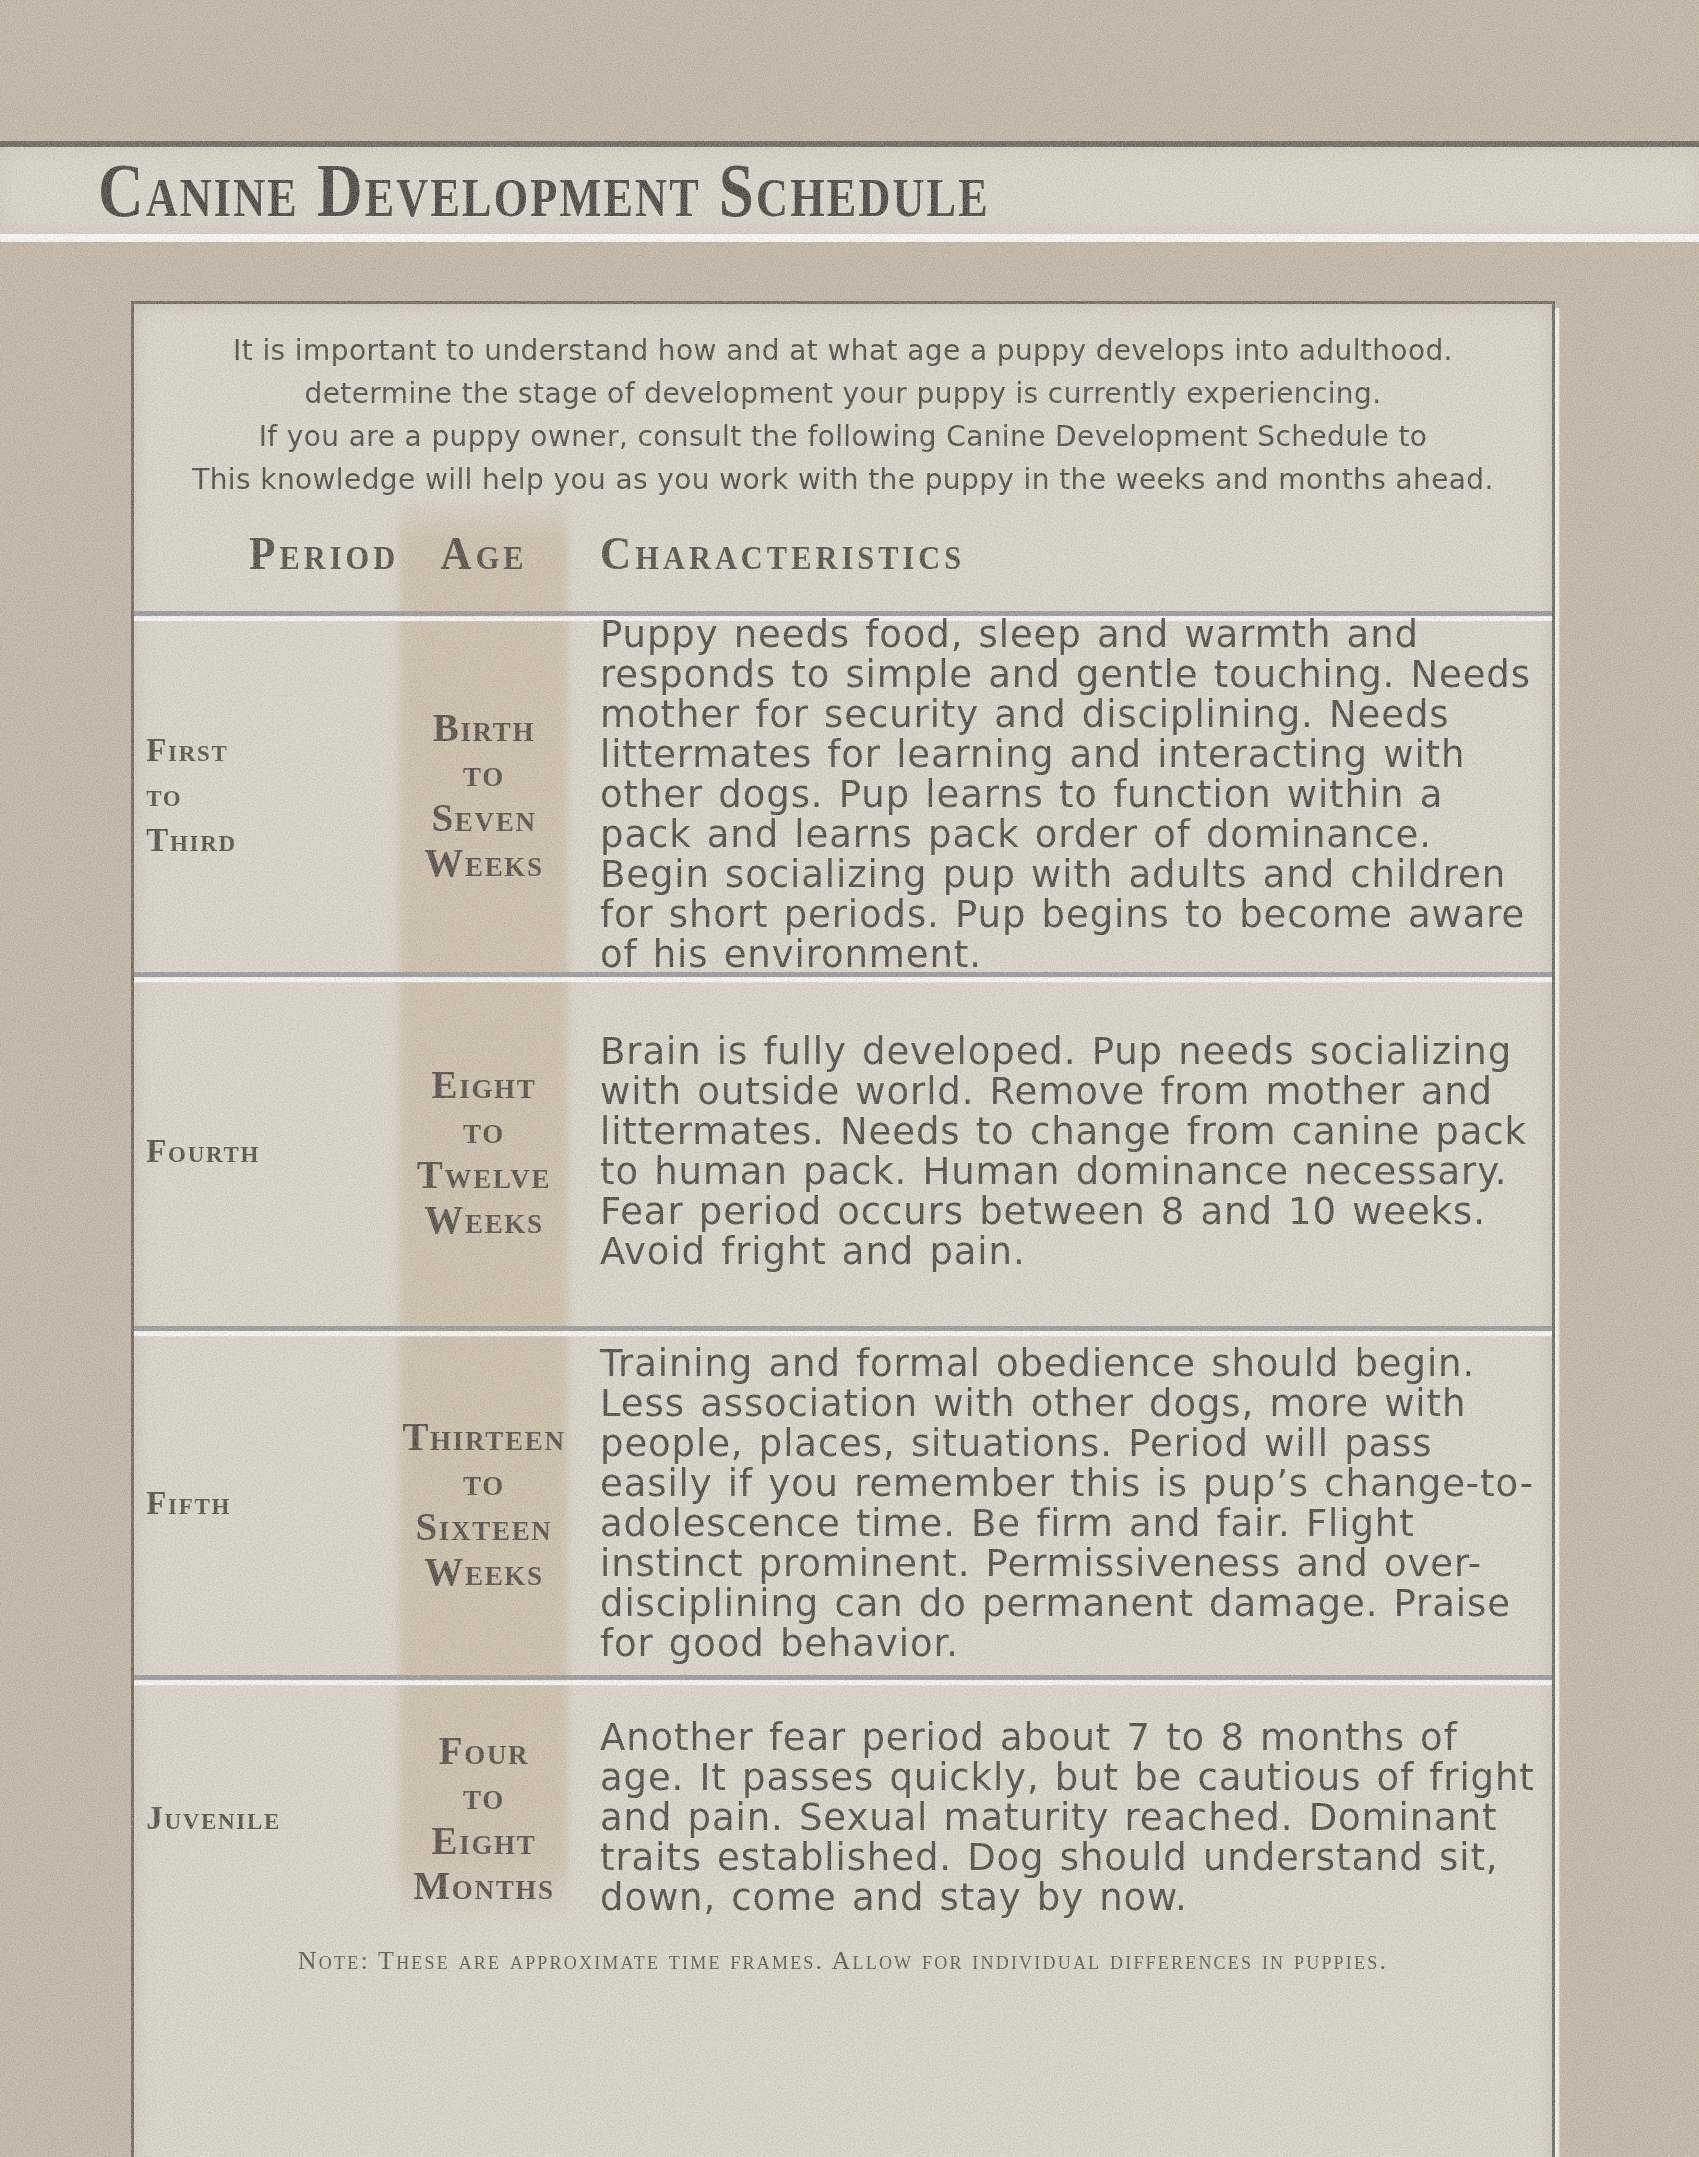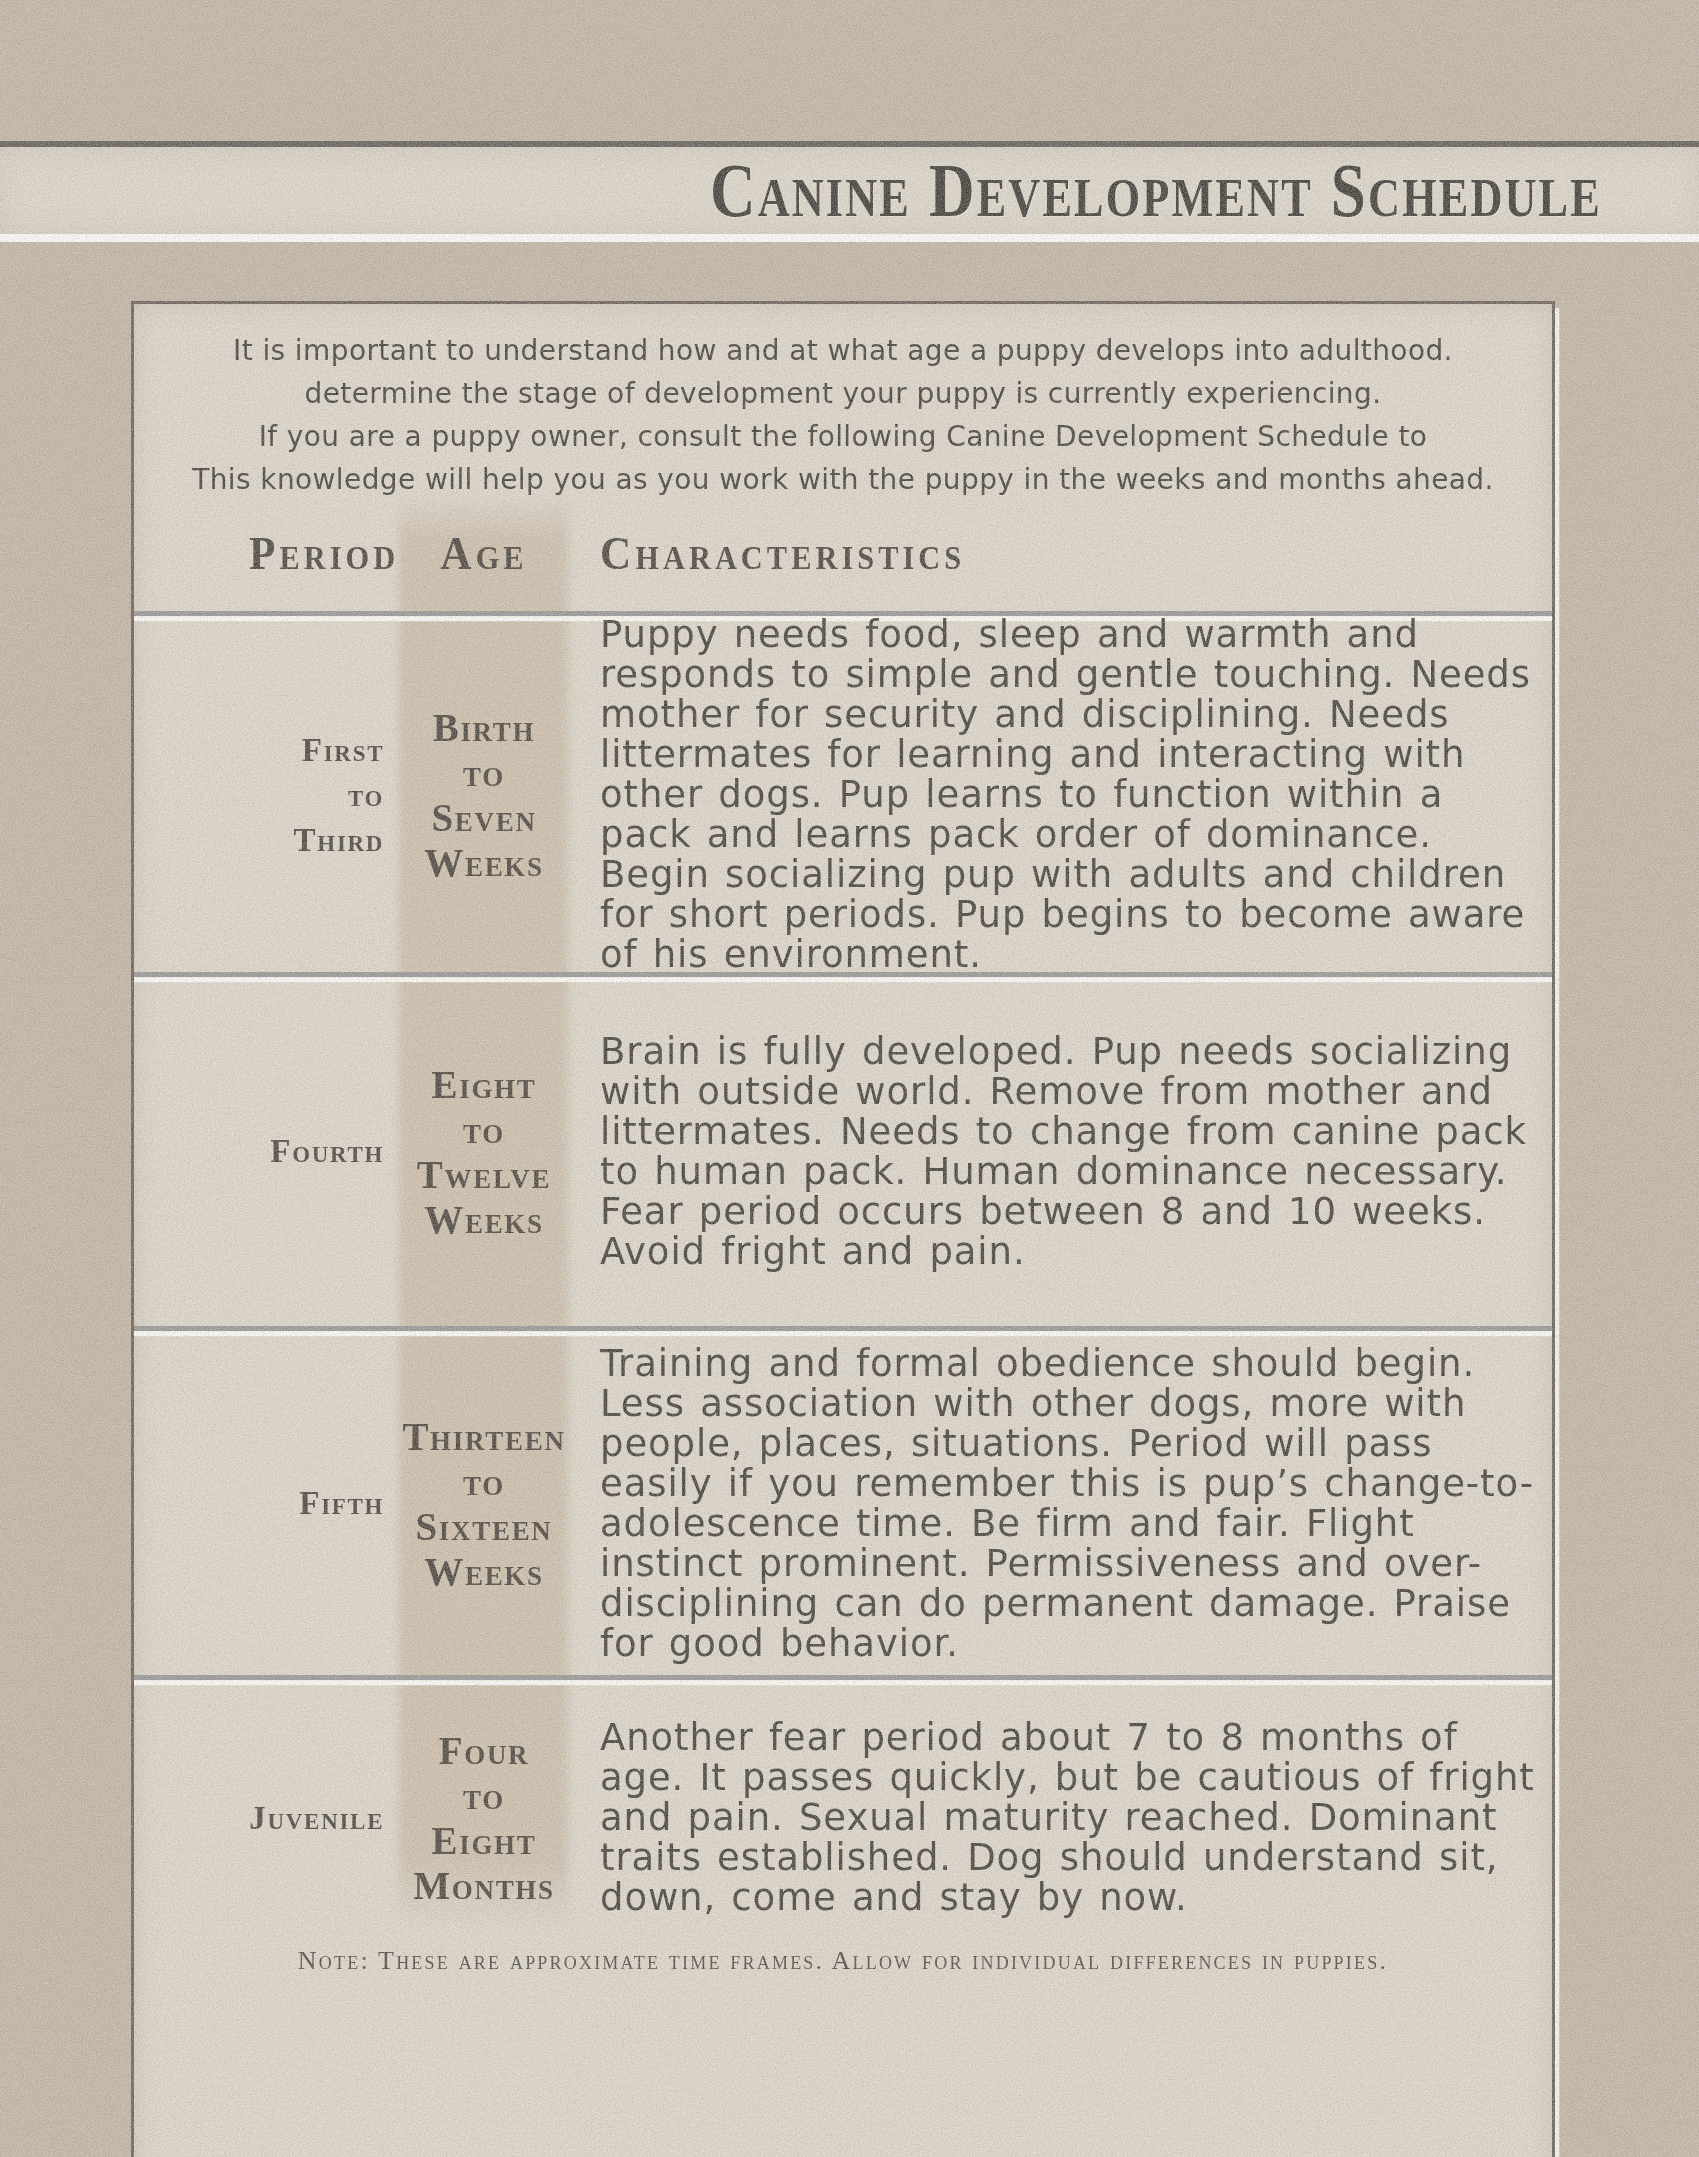--- a/index.html
+++ b/index.html
@@ -18,21 +18,21 @@
   .page{
     position:relative;width:1700px;height:2157px;margin:0 auto;
     background:var(--page-bg);overflow:hidden;
   }
   
   .banner{
     position:absolute;left:0;right:0;top:141px;height:87px;
     background:var(--banner-bg);
     border-top:6.1px solid #55504a;
     border-bottom:8.7px solid #fcfbf8;
-    display:flex;align-items:center;justify-content:flex-end;
+    display:flex;align-items:center;justify-content:flex-start;
     box-shadow:inset 0 0 26px rgba(130,115,95,.18);
   }
   .banner h1{
     margin:0;
     font-family:"Liberation Serif",serif;
     font-variant:small-caps;
     font-weight:bold;
     font-size:77px;
     letter-spacing:2.6px;
     color:#2e2a26;
@@ -85,21 +85,21 @@
     box-shadow:0 5.2px 0 var(--rule-hilite);
   }
   .rule1{top:307px;} .rule2{top:668px;} .rule3{top:1022px;} .rule4{top:1371px;}
   
   .row{position:absolute;left:0;right:0;}
   .r1{top:320px;height:342px;}
   .r2{top:680px;height:335px;}
   .r3{top:1034px;height:331px;}
   .r4{top:1383px;height:262px;}
   .cell{position:absolute;top:0;bottom:0;display:flex;flex-direction:column;justify-content:center;}
-  .period{left:12.2px;width:238px;text-align:right;}
+  .period{left:12.2px;width:238px;text-align:left;}
   .age{left:268px;width:164px;text-align:center;}
   .period span,.age span{
     font-family:"Liberation Serif",serif;
     font-variant:small-caps;font-weight:bold;
     color:var(--heading-ink);letter-spacing:1.7px;
   }
   .period span{font-size:33px;line-height:45px;}
   .age span{font-size:39px;line-height:45px;}
   .chars{left:466px;width:942px;}
   .chars p{

